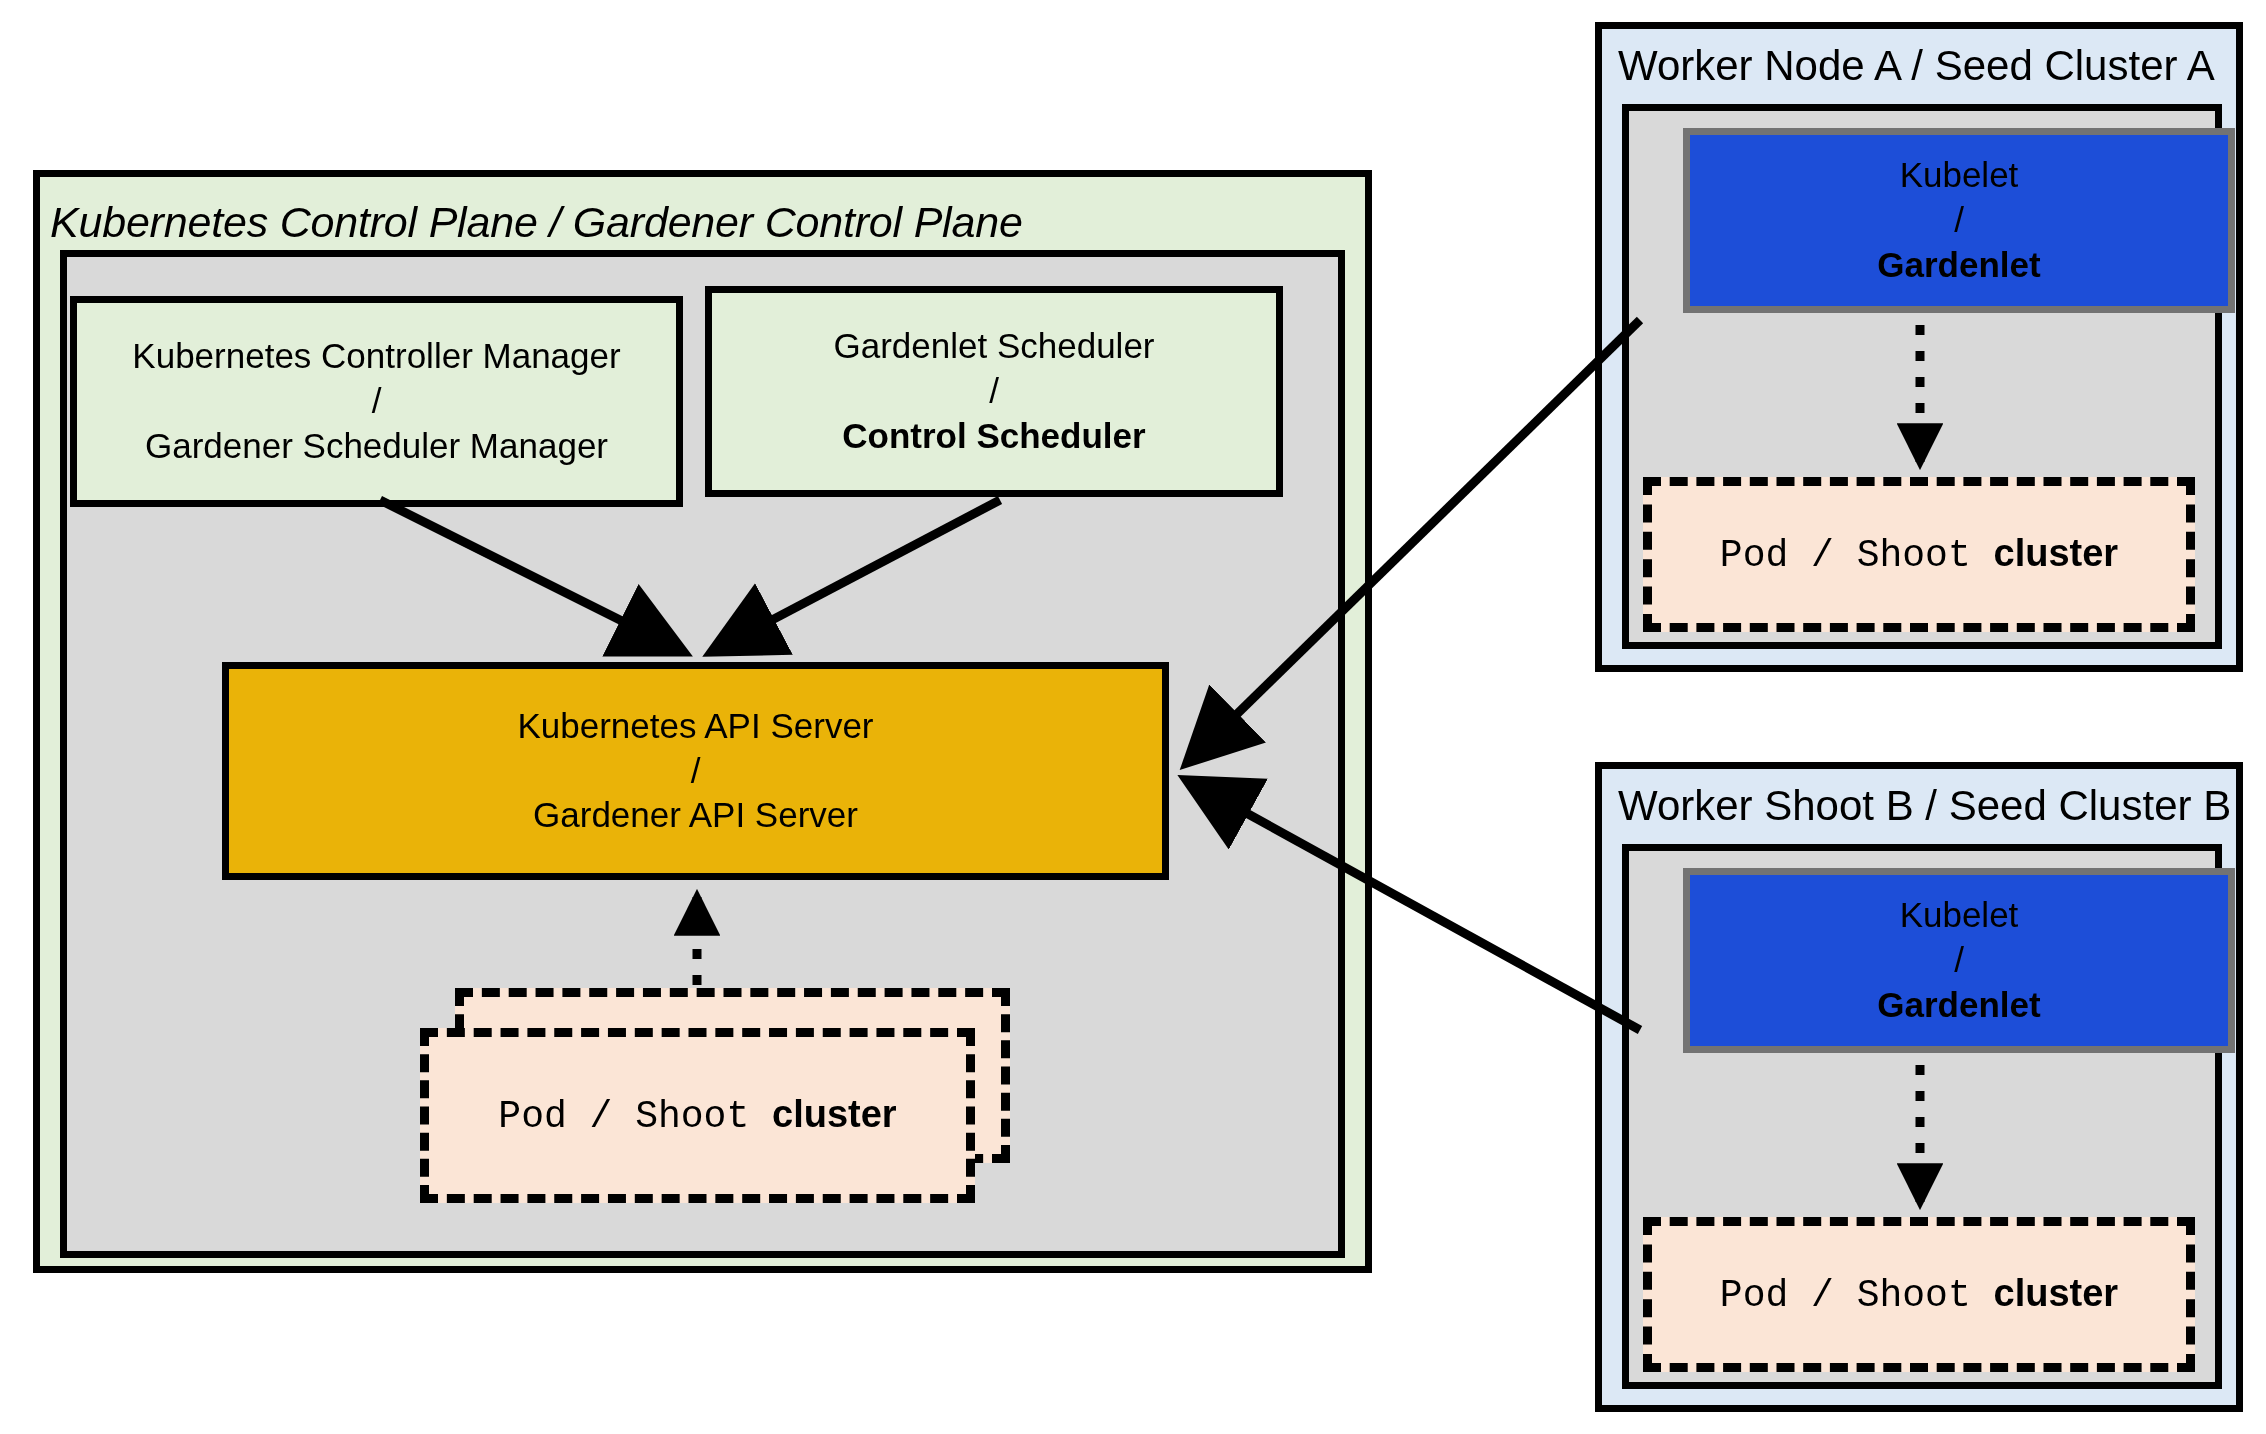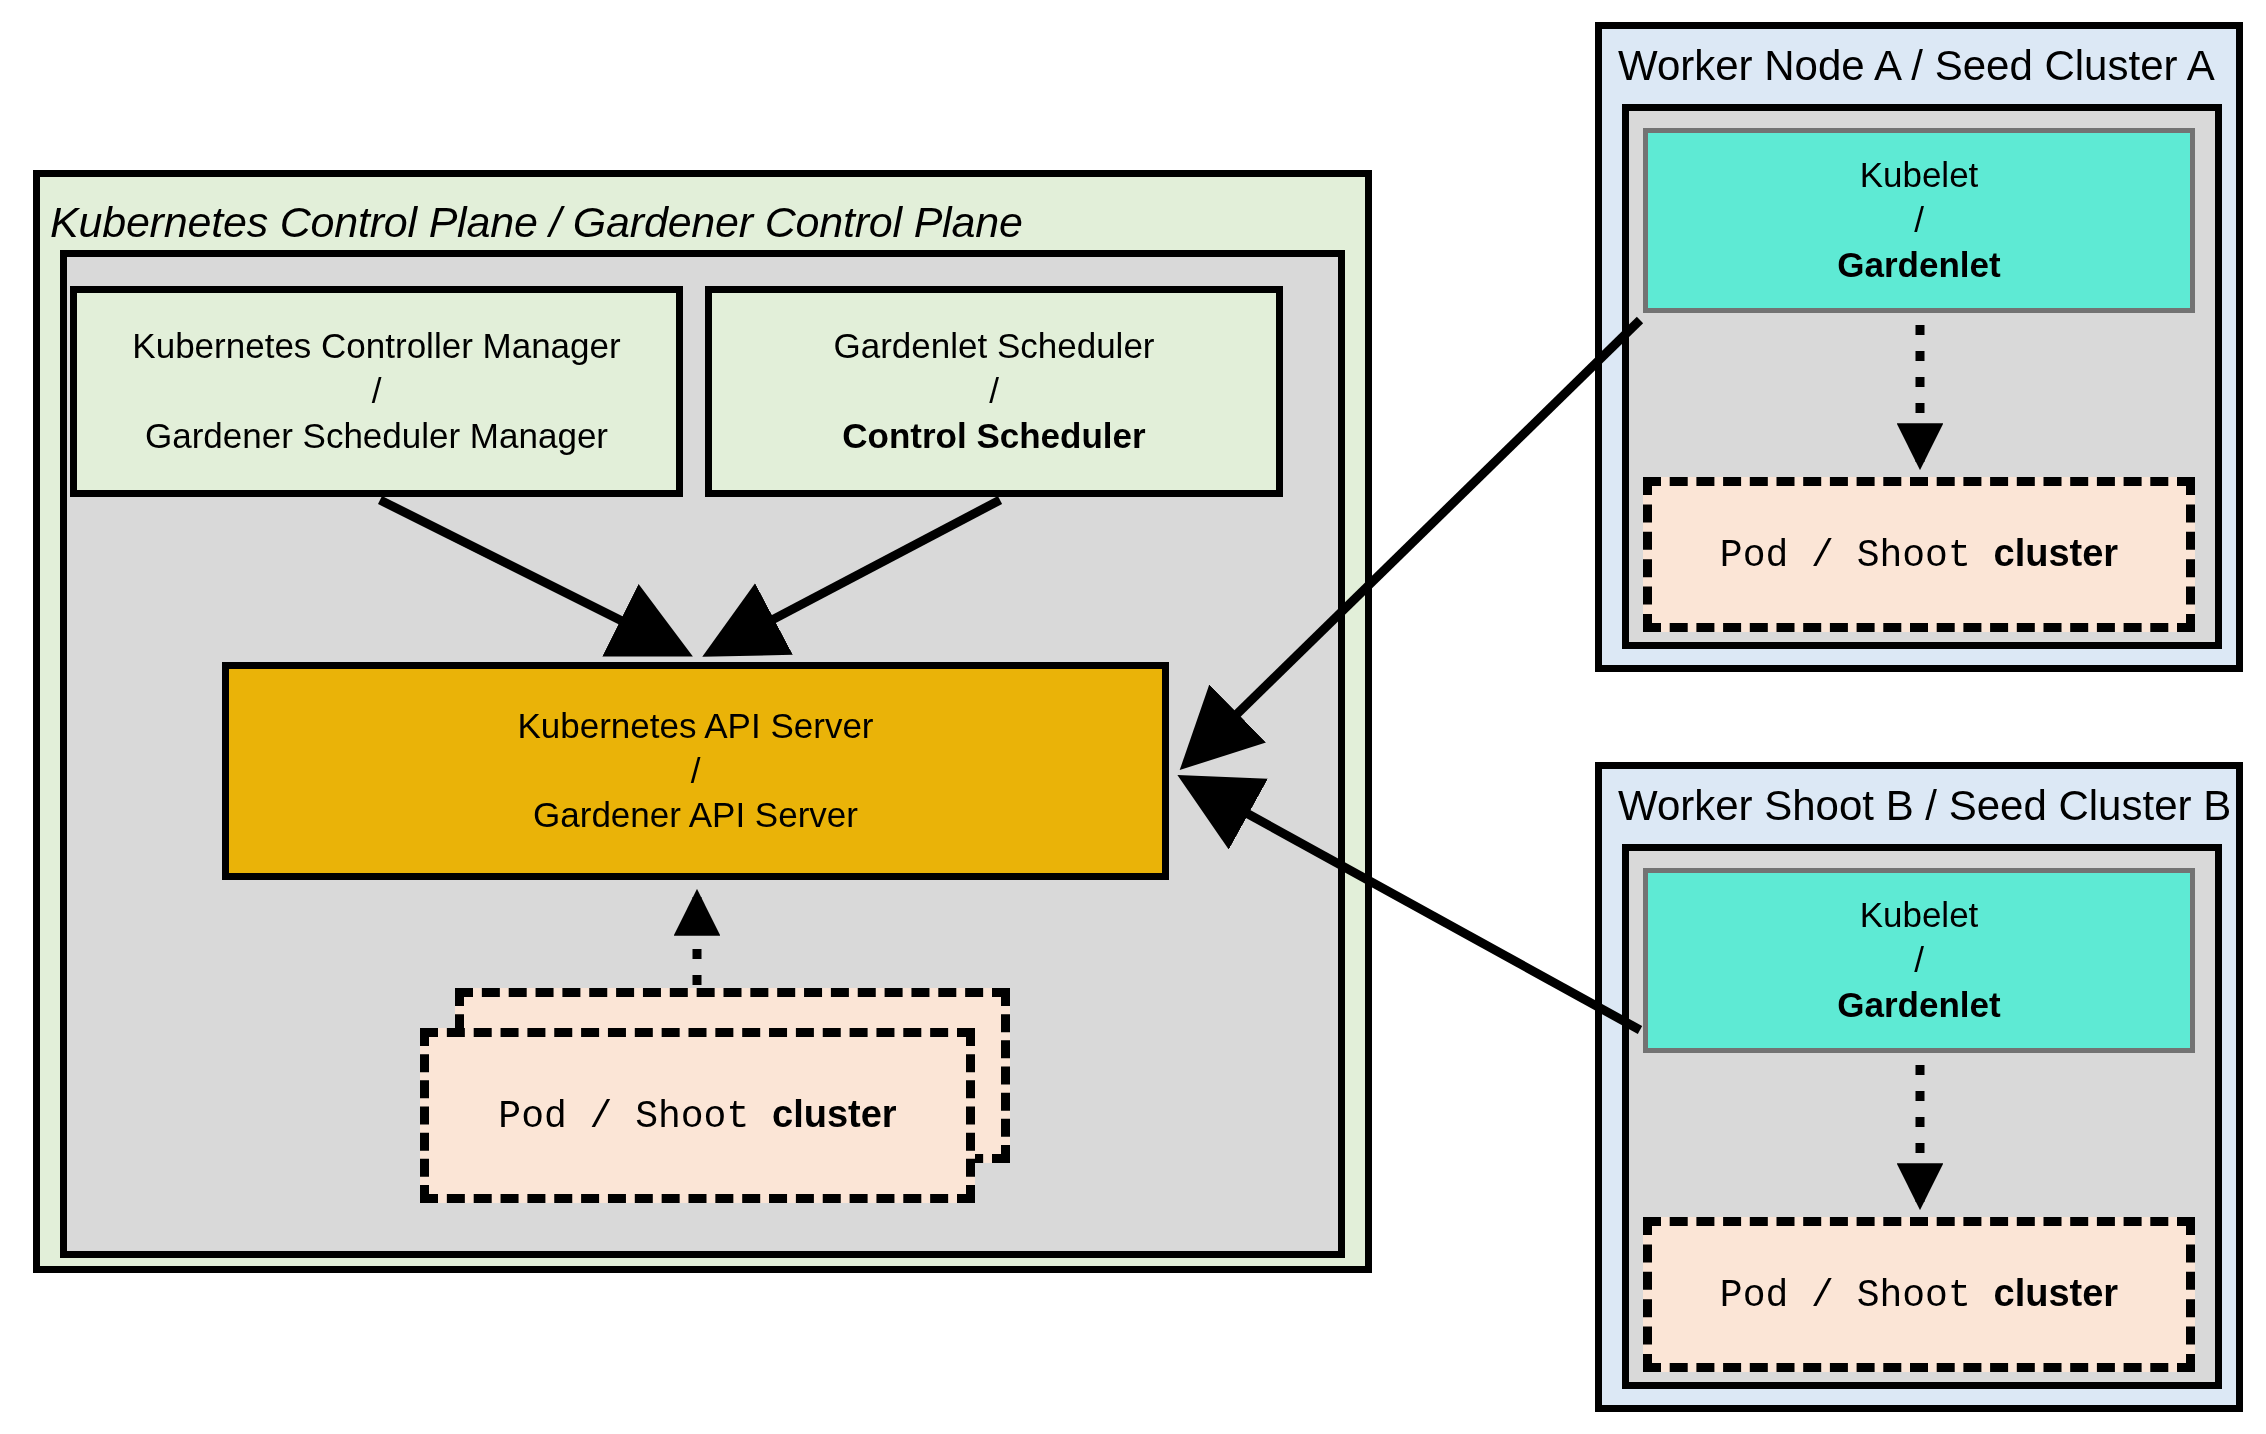--- a/index.html
+++ b/index.html
@@ -16,21 +16,21 @@
 
   
   #cp-outer{left:33px;top:170px;width:1339px;height:1103px;
             background:#e2efd9;border:7px solid #000;}
   #cp-title{position:absolute;left:50px;top:192px;width:1200px;height:60px;
             font-size:43px;color:#000;text-align:center;letter-spacing:-0.2px;
             display:flex;align-items:center;font-style:italic;}
   #cp-inner{left:60px;top:250px;width:1285px;height:1008px;
             background:#d9d9d9;border:7px solid #000;}
 
-  #kcm-box{left:70px;top:286px;width:613px;height:211px;
+  #kcm-box{left:70px;top:296px;width:613px;height:211px;
            background:#e2efd9;border:7px solid #000;}
   #ksched-box{left:705px;top:286px;width:578px;height:211px;
               background:#e2efd9;border:7px solid #000;}
   #api-box{left:222px;top:662px;width:947px;height:218px;
            background:#eab308;border:7px solid #000;}
 
   .stack-lbl{line-height:1.28;font-size:35px;color:#000;}
   .stack-lbl .b{font-weight:bold;}
   .stack-lbl .sl{display:block;}
 
@@ -42,21 +42,21 @@
 
   .pod-lbl{line-height:1.30;font-size:38px;color:#000;
            font-family:"Liberation Mono", monospace;}
   .pod-lbl .cl{font-family:"Liberation Sans", sans-serif;font-weight:bold;}
 
   
   .wn-outer{background:#dce8f5;border:7px solid #000;}
   .wn-title{position:absolute;font-size:42px;color:#000;text-align:left;
             display:flex;align-items:center;}
   .wn-inner{background:#d9d9d9;border:7px solid #000;}
-  .kubelet{background:#5eead4;border:5px solid #737373;}
+  .kubelet{background:#1d4ed8;border:7px solid #737373;margin-left:40px;}
   .wpod{background:#fbe5d6;border:9px dashed #000;}
 
   #wnA-outer{left:1595px;top:22px;width:648px;height:650px;}
   #wnA-title{left:1618px;top:38px;width:620px;height:56px;}
   #wnA-inner{left:1622px;top:104px;width:600px;height:545px;}
   #wnA-kubelet{left:1643px;top:128px;width:552px;height:185px;}
   #wnA-pod{left:1643px;top:477px;width:552px;height:155px;}
 
   #wnB-outer{left:1595px;top:762px;width:648px;height:650px;}
   #wnB-title{left:1618px;top:778px;width:620px;height:56px;}

